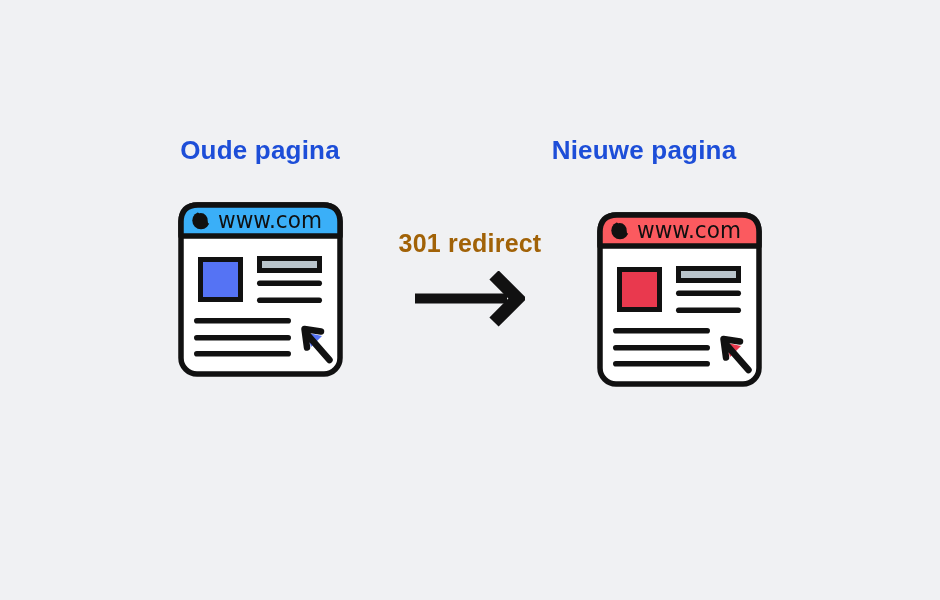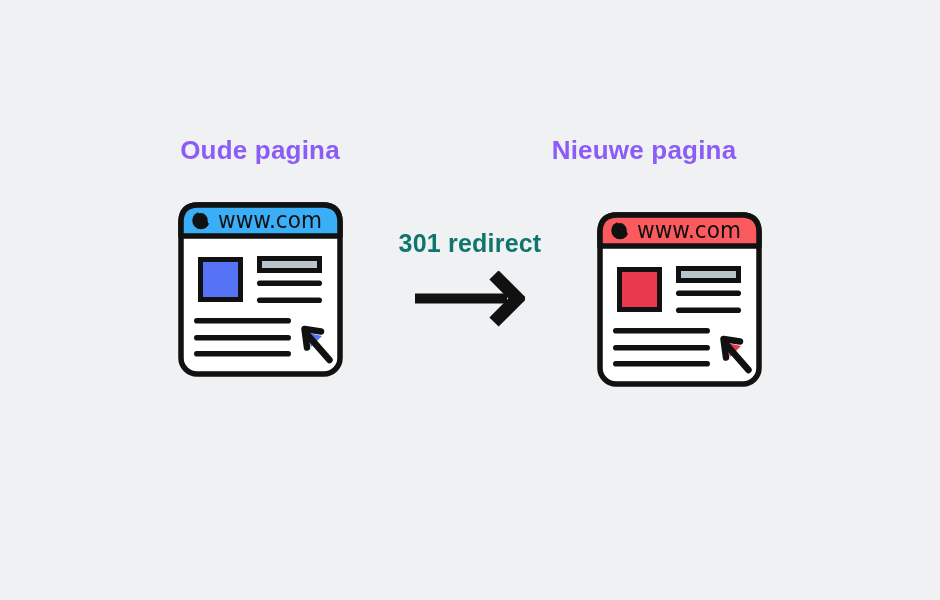--- a/index.html
+++ b/index.html
@@ -10,35 +10,35 @@
     background: #F0F1F3;
     overflow: hidden;
     font-family: "Liberation Sans", sans-serif;
     margin: 0 auto;
   }
   .fig-title {
     position: absolute;
     font-weight: 700;
     font-size: 26px;
     line-height: 1.1;
-    color: #8b5cf6;
+    color: #1d4ed8;
     text-align: center;
     letter-spacing: 0.2px;
   }
   #old-title { left: 100px; top: 136px; width: 320px; }
   #new-title { left: 484px; top: 136px; width: 320px; }
   .redirect-label {
     position: absolute;
     left: 360px;
     top: 229px;
     width: 220px;
     text-align: center;
     font-weight: 700;
     font-size: 25px;
-    color: #0f766e;
+    color: #a16207;
     letter-spacing: 0.2px;
   }
   .abs { position: absolute; }
   #old-browser { left: 178px; top: 202px; }
   #new-browser { left: 597px; top: 212px; }
   #redirect-arrow { left: 413px; top: 271px; }
   svg text { font-family: "DejaVu Sans", sans-serif; }
 </style>
 </head>
 <body>

